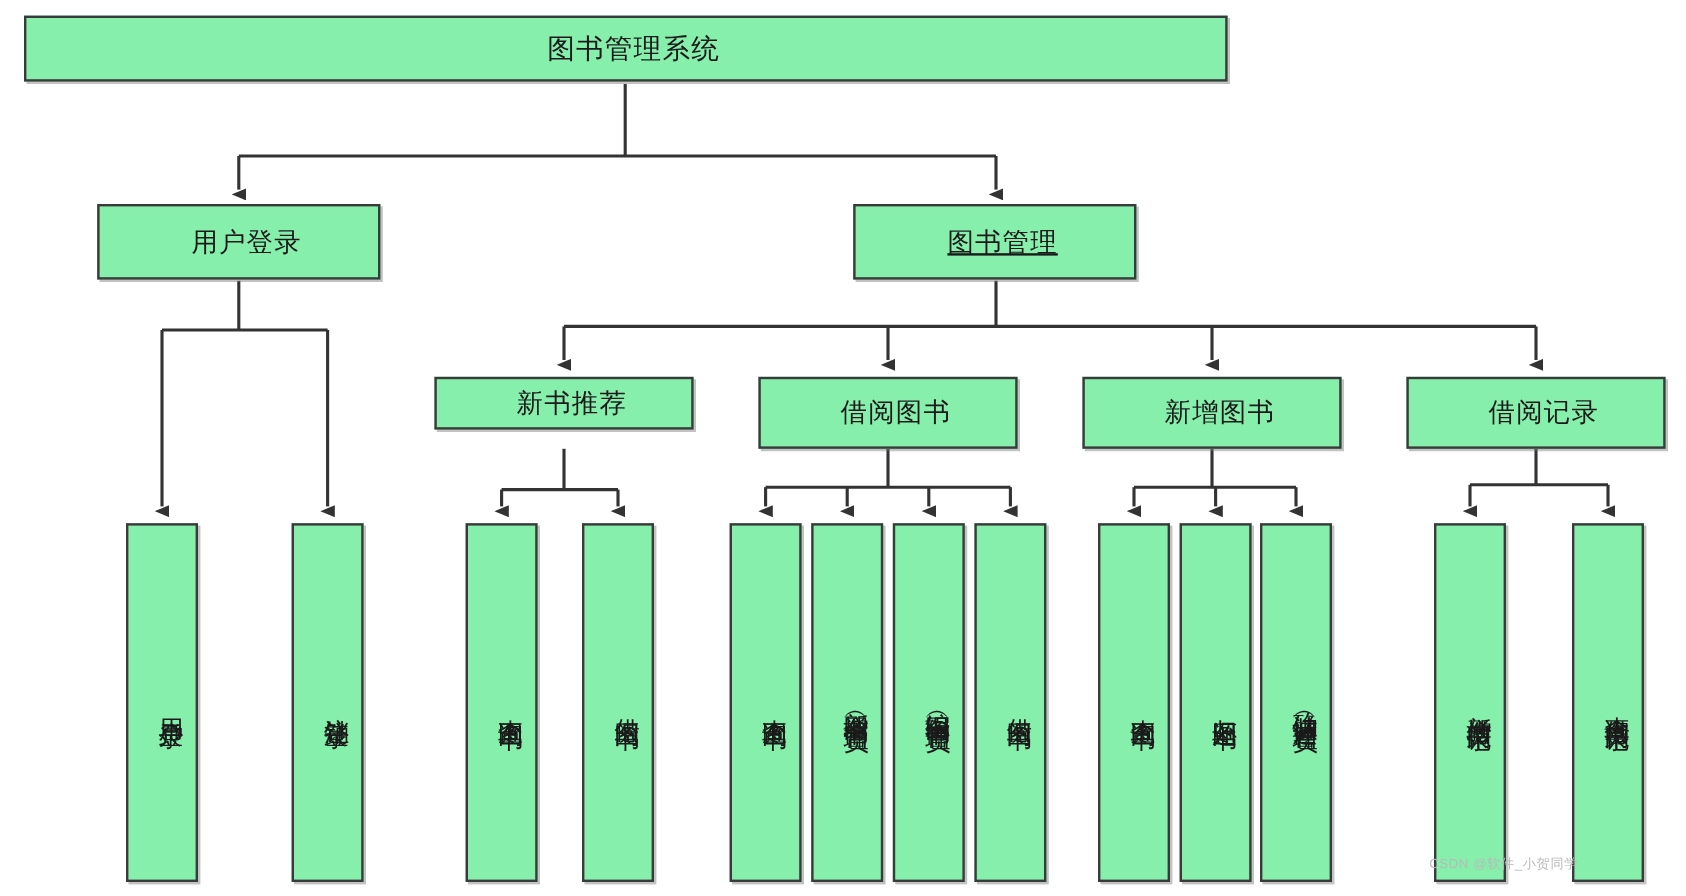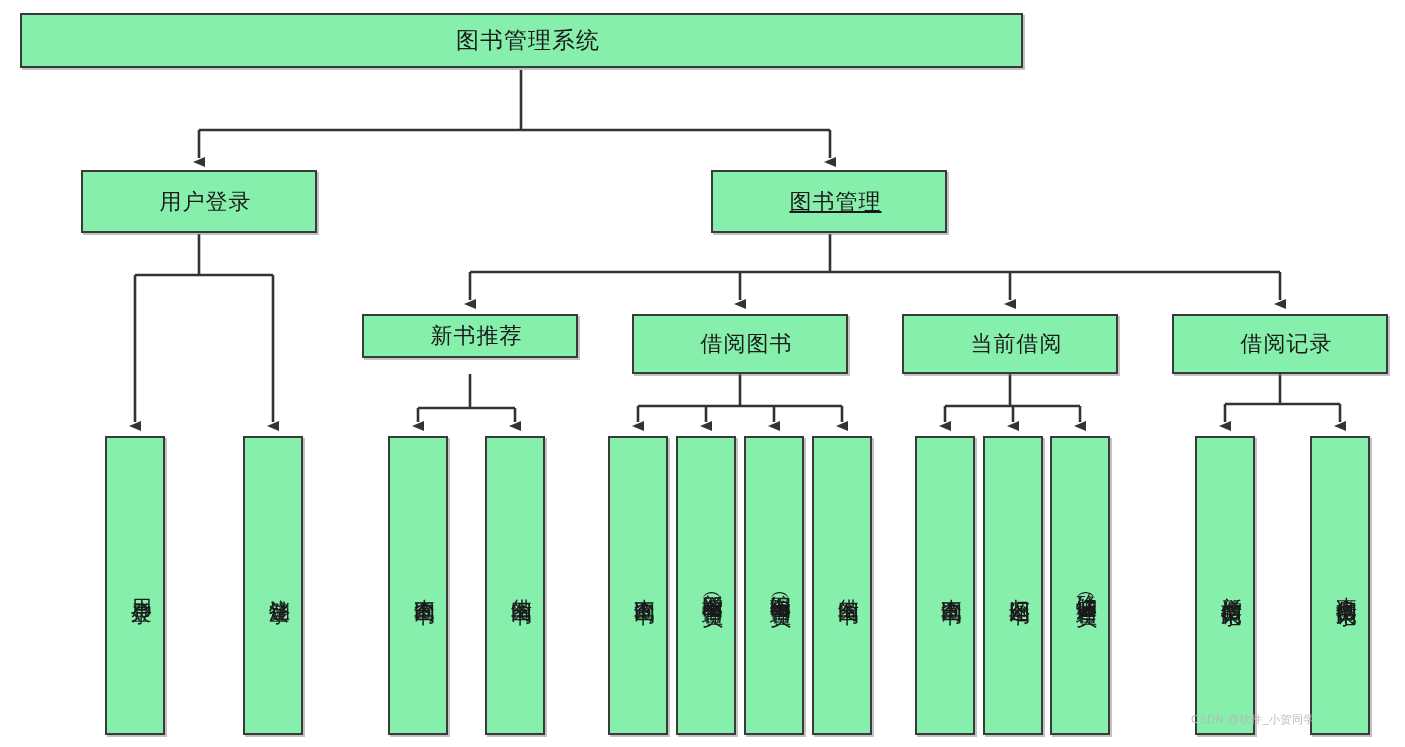--- a/index.html
+++ b/index.html
@@ -128,21 +128,21 @@
 
   <div class="node" style="left:362px;top:314px;width:216px;height:44px;">
     <span class="label">新书推荐</span>
   </div>
 
   <div class="node" style="left:632px;top:314px;width:216px;height:60px;">
     <span class="label">借阅图书</span>
   </div>
 
   <div class="node" style="left:902px;top:314px;width:216px;height:60px;">
-    <span class="label">当前借阅</span>
+    <span class="label">新增图书</span>
   </div>
 
   <div class="node" style="left:1172px;top:314px;width:216px;height:60px;align-items:center;">
     <span class="label">借阅记录</span>
   </div>
 
   <div class="node vertical" style="left:105px;top:436px;width:60px;height:299px;">
     <span class="label">用户登录</span>
   </div>
 

